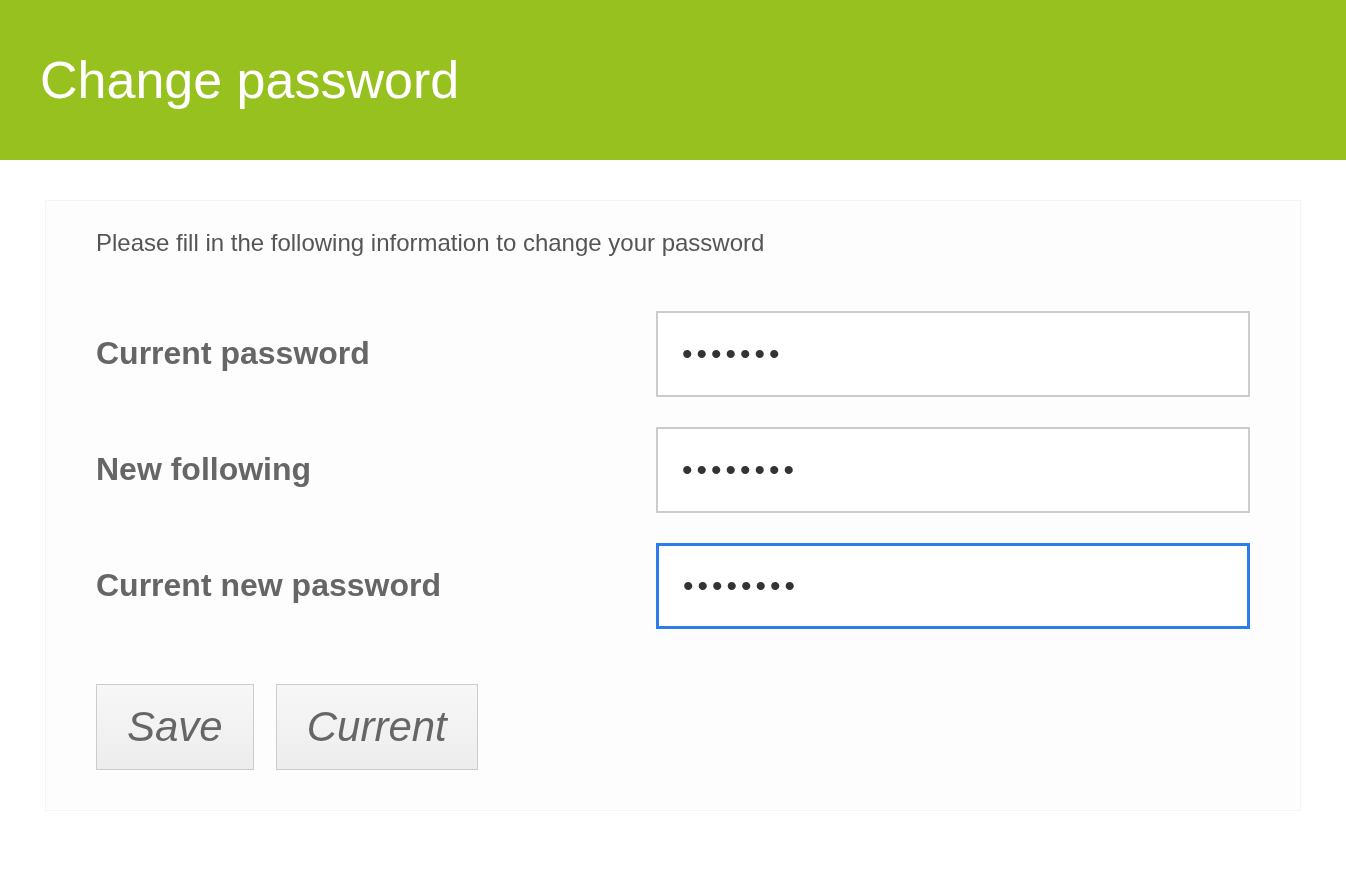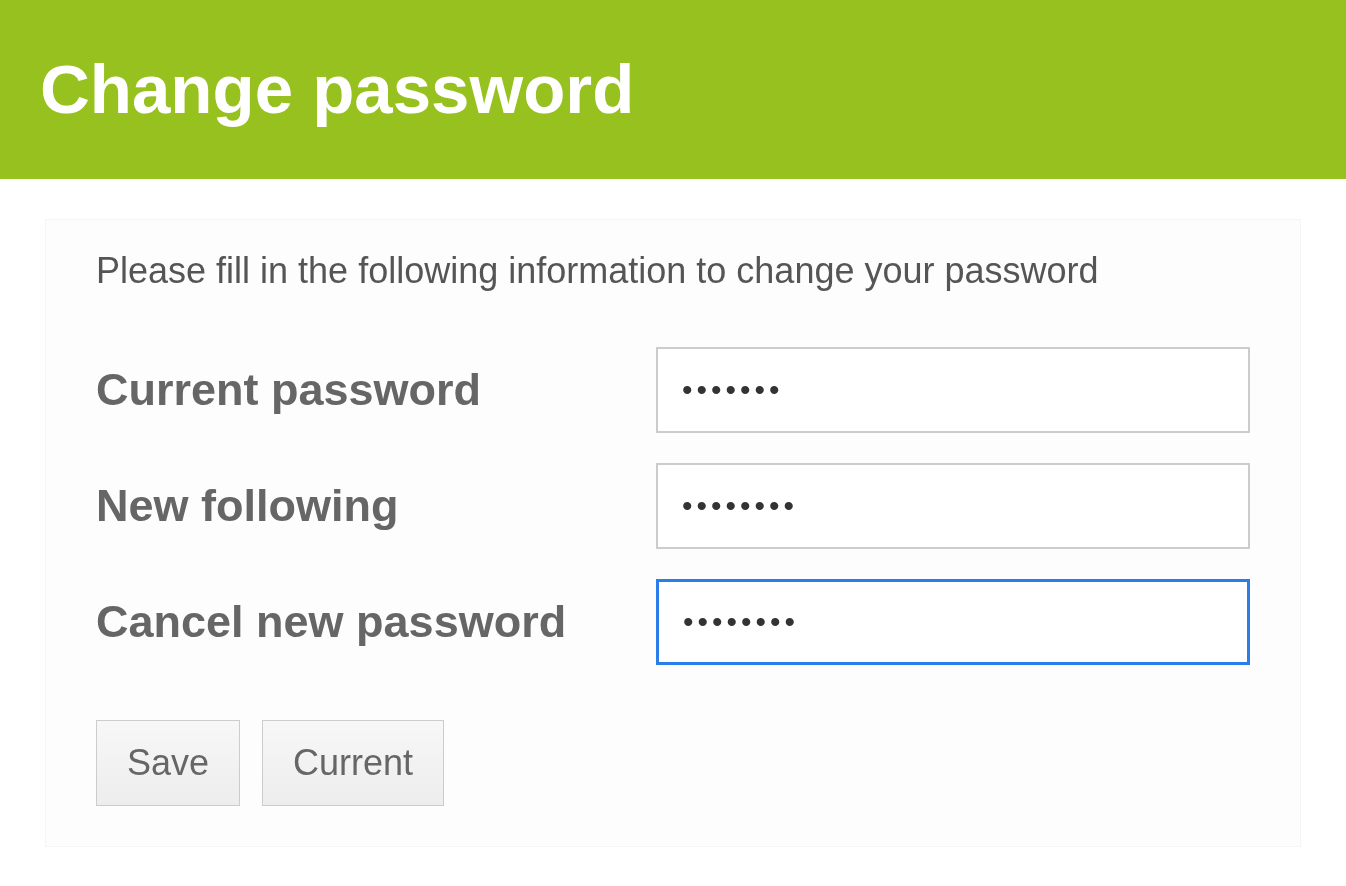--- a/index.html
+++ b/index.html
@@ -12,46 +12,46 @@
       background: #ffffff;
       width: 1346px;
       height: 886px;
     }
     .header {
       background: #96c11f;
       padding: 50px 40px;
       color: #ffffff;
     }
     .header h1 {
-      font-size: 69px;
-      font-weight: bold;
+      font-size: 52px;
+      font-weight: normal;
     }
     .content-wrapper {
       padding: 40px 45px;
     }
     .form-container {
       background: #fdfdfd;
       padding: 25px 50px 40px 50px;
       border: 1px solid #f5f5f5;
     }
     .instruction {
-      font-size: 36px;
+      font-size: 24px;
       color: #555555;
       line-height: 1.45;
       margin-bottom: 50px;
       font-weight: normal;
     }
     .form-row {
       display: flex;
       align-items: center;
       margin-bottom: 30px;
     }
     .form-label {
       width: 560px;
-      font-size: 45px;
+      font-size: 32px;
       font-weight: bold;
       color: #666666;
     }
     .form-input {
       flex: 1;
       height: 86px;
       border: 2px solid #cccccc;
       font-size: 30px;
       padding: 0 24px;
       color: #333333;
@@ -62,26 +62,27 @@
       border: 3px solid #2b7de9;
     }
     .button-row {
       display: flex;
       gap: 22px;
       margin-top: 55px;
     }
     .btn {
       height: 86px;
       padding: 0 30px;
-      font-size: 36px;
+      font-size: 42px;
       color: #666666;
       background: linear-gradient(to bottom, #f7f7f7, #ededed);
       border: 1px solid #cccccc;
       cursor: pointer;
       font-family: Arial, Helvetica, sans-serif;
+      font-style: italic;
     }
   </style>
 </head>
 <body>
 
 <div class="header">
   <h1>Change password</h1>
 </div>
 
 <div class="content-wrapper">
@@ -92,21 +93,21 @@
       <label class="form-label">Current password</label>
       <input type="password" class="form-input" value="1234567" style="">
     </div>
 
     <div class="form-row">
       <label class="form-label">New following</label>
       <input type="password" class="form-input" value="12345678" style="">
     </div>
 
     <div class="form-row">
-      <label class="form-label">Cancel new password</label>
+      <label class="form-label">Current new password</label>
       <input type="password" class="form-input focused" value="12345678" style="">
     </div>
 
     <div class="button-row">
       <button class="btn">Save</button>
       <button class="btn">Current</button>
     </div>
   </div>
 </div>
 

